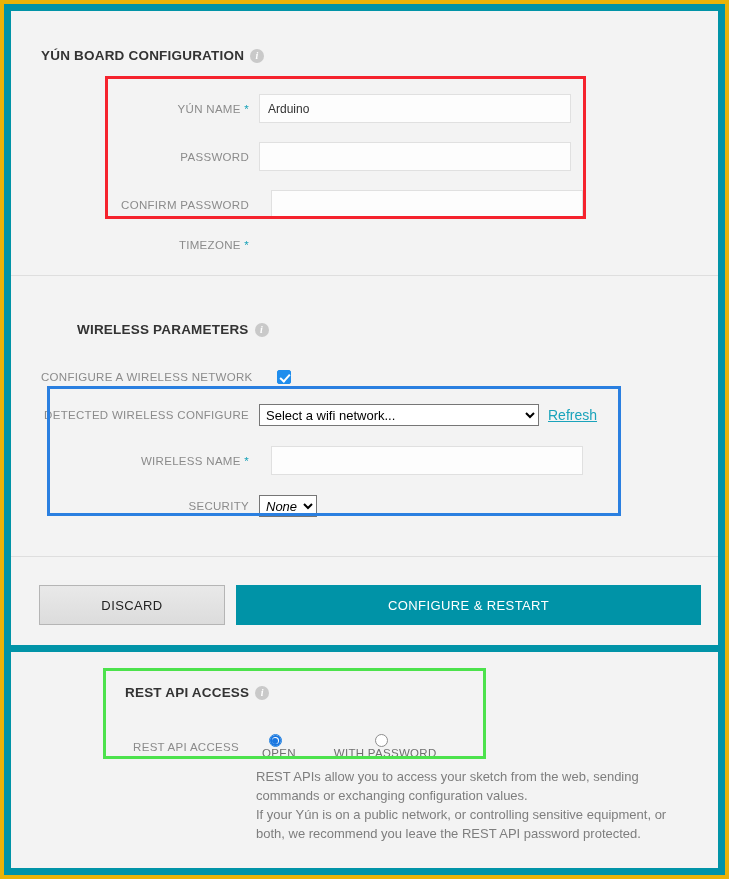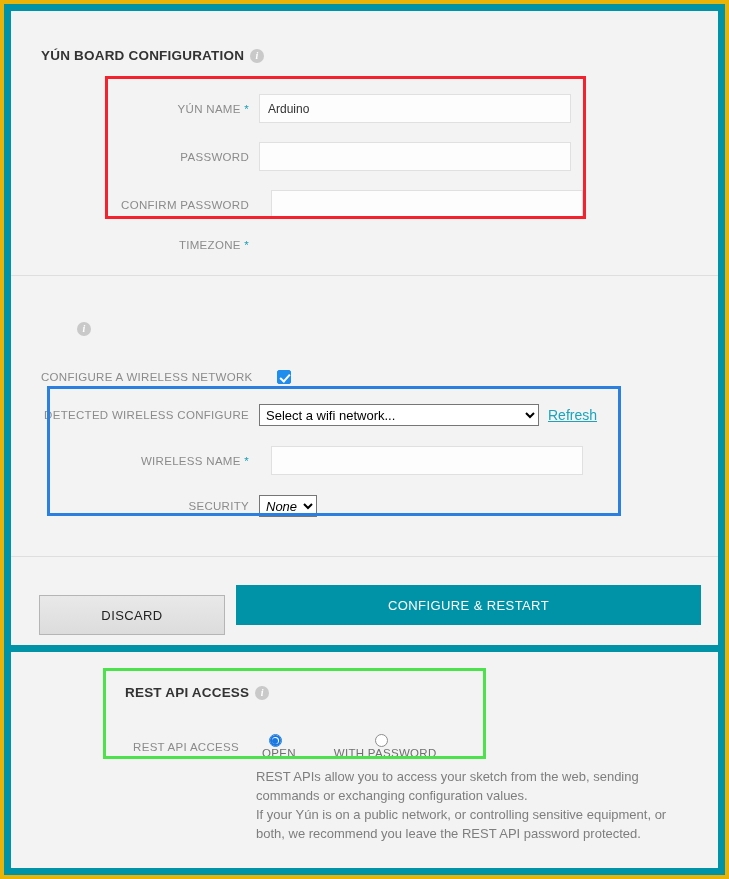--- a/index.html
+++ b/index.html
@@ -222,20 +222,21 @@
       <div class="row" style="left:0px; top:228px; width:700px;">
         <span class="field-label" style="width:238px;"><span>TIMEZONE</span> <span class="req">*</span></span>
       </div>
 
       <div class="divider-thin" style="top:264px;"></div>
     </div>
 
     <div class="section">
 
       <div class="sec-title" style="position:absolute; left:66px; top:311px;">
+        <span>WIRELESS PARAMETERS</span>
         <span class="info-icon">i</span>
       </div>
 
       <div class="row" style="left:30px; top:359px;">
         <span class="field-label" style="text-align:left;"><span>CONFIGURE A WIRELESS NETWORK</span></span>
         <span class="cbox" style="margin-left:24px;"></span>
       </div>
 
       <div class="row" style="left:0px; top:393px; width:700px;">
         <span class="field-label" style="width:238px;"><span>DETECTED WIRELESS CONFIGURE</span></span>
@@ -254,21 +255,21 @@
         <span class="field-label" style="width:238px;"><span>SECURITY</span></span>
         <select class="sel" style="margin-left:10px; width:58px;font-style:italic;">
           <option>None</option>
         </select>
       </div>
 
       <div class="divider-thin" style="top:545px;"></div>
     </div>
 
     <div class="section">
-      <button class="btn btn-discard" style="position:absolute; left:28px; top:574px; width:186px;margin-top:10px;">DISCARD</button>
+      <button class="btn btn-discard" style="position:absolute; left:28px; top:574px; width:186px;">DISCARD</button>
       <button class="btn btn-primary" style="position:absolute; left:225px; top:574px; width:465px;">CONFIGURE &amp; RESTART</button>
     </div>
 
   </div>
 
   <div class="panel panel-rest">
 
     <div class="sec-title" style="position:absolute; left:114px; top:33px;">
       <span>REST API ACCESS</span>
       <span class="info-icon">i</span>

